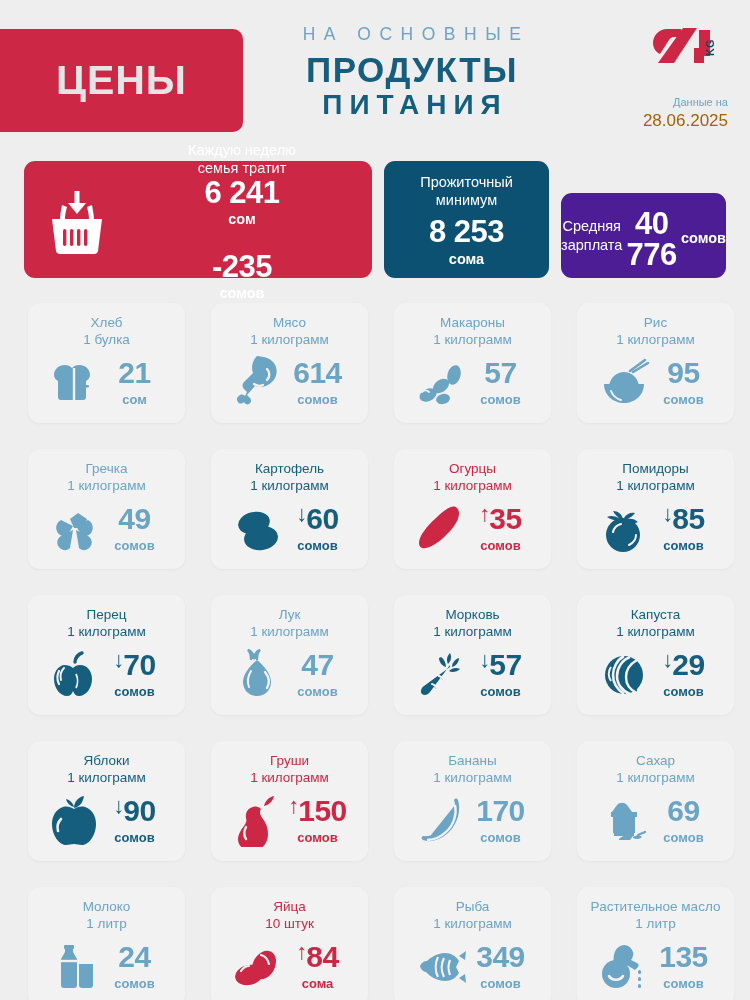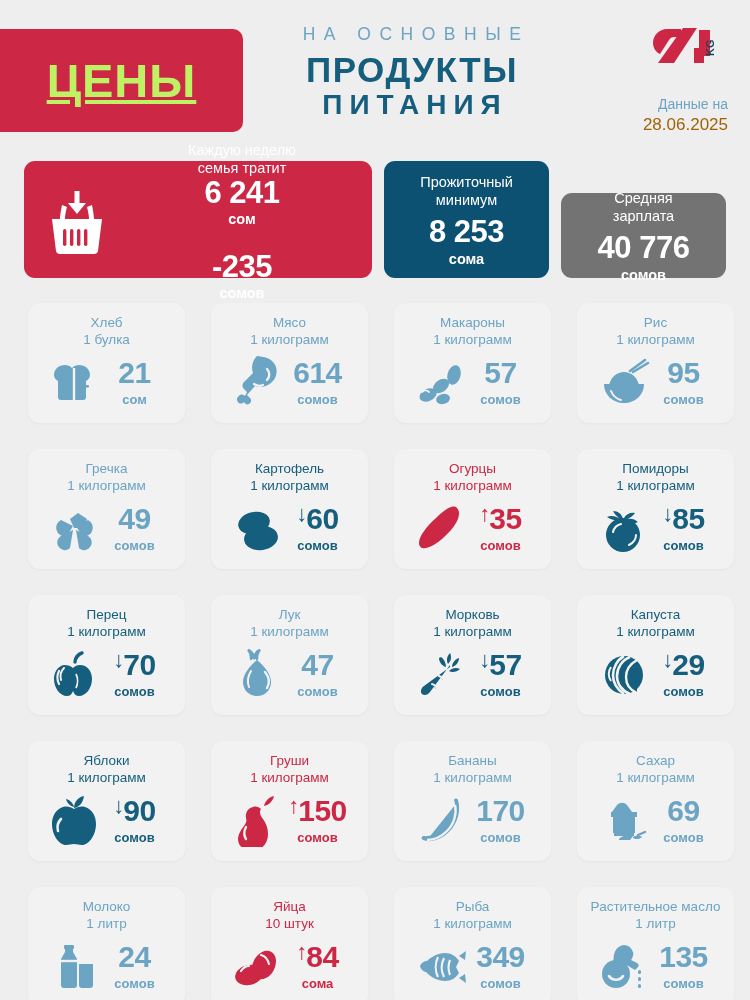--- a/index.html
+++ b/index.html
@@ -14,23 +14,22 @@
   .page{width:750px;height:1000px;position:relative;}
 
   
   .header{position:relative;height:150px;}
   .title-badge{
     position:absolute;left:0;top:29px;width:243px;height:103px;
     background:#cc2744;border-radius:0 10px 10px 0;
     display:flex;align-items:center;justify-content:center;
   }
   .title-badge span{
-    color:#bef264;font-size:47px;font-weight:bold;letter-spacing:1px;
+    color:#e5e5e5;font-size:41px;font-weight:bold;letter-spacing:1px;
     line-height:1;
-    text-decoration:underline;
   }
   .head-center{
     position:absolute;left:262px;top:26px;width:300px;text-align:center;
   }
   .head-line1{
     color:#6ca4c4;font-size:17.5px;letter-spacing:8.5px;font-weight:normal;
     line-height:1;margin-left:8px;
   }
   .head-line2{
     color:#155e7d;font-size:35px;font-weight:bold;letter-spacing:1.5px;
@@ -39,35 +38,35 @@
   .head-line3{
     color:#155e7d;font-size:28px;font-weight:bold;letter-spacing:7px;
     line-height:1.08;margin-top:2px;margin-left:6px;
   }
   .logo{
     position:absolute;right:22px;top:26px;width:78px;height:42px;
   }
   .date-wrap{
     position:absolute;right:22px;top:95px;text-align:right;width:140px;
   }
-  .date-label{color:#6ca4c4;font-size:14px;line-height:1.35;}
+  .date-label{color:#6ca4c4;font-size:11px;line-height:1.35;}
   .date-value{color:#a16207;font-size:17px;line-height:1.3;}
 
   
   .stats{
     position:absolute;top:161px;left:24px;width:702px;height:117px;
     display:flex;gap:12px;
   }
   .stat{
     border-radius:11px;box-sizing:border-box;color:#fff;
     display:flex;align-items:center;position:relative;
   }
   .stat.wide{width:348px;background:#cc2744;padding-left:14px;}
   .stat.mid{width:165px;background:#0d5172;flex-direction:column;justify-content:center;}
-  .stat.light{width:165px;background:#737373;flex-direction:column;justify-content:center;margin-top:32px;}
+  .stat.light{width:165px;background:#4c1d95;flex-direction:row;justify-content:center;margin-top:32px;}
   .basket-icon{width:78px;height:78px;flex:0 0 78px;margin-right:2px;}
   .stat-right{flex:1;display:flex;flex-direction:column;align-items:center;padding-right:6px;}
   .stat-caption{
     font-size:14.5px;line-height:1.25;text-align:center;font-weight:normal;
     margin-top:2px;
   }
   .stat-nums{display:flex;gap:24px;flex-direction:column;}
   .stat-num-block{text-align:center;}
   .stat-num{font-size:31px;font-weight:bold;line-height:1;letter-spacing:-0.5px;}
   .stat-unit{font-size:14.5px;font-weight:bold;line-height:1;margin-top:4px;}

